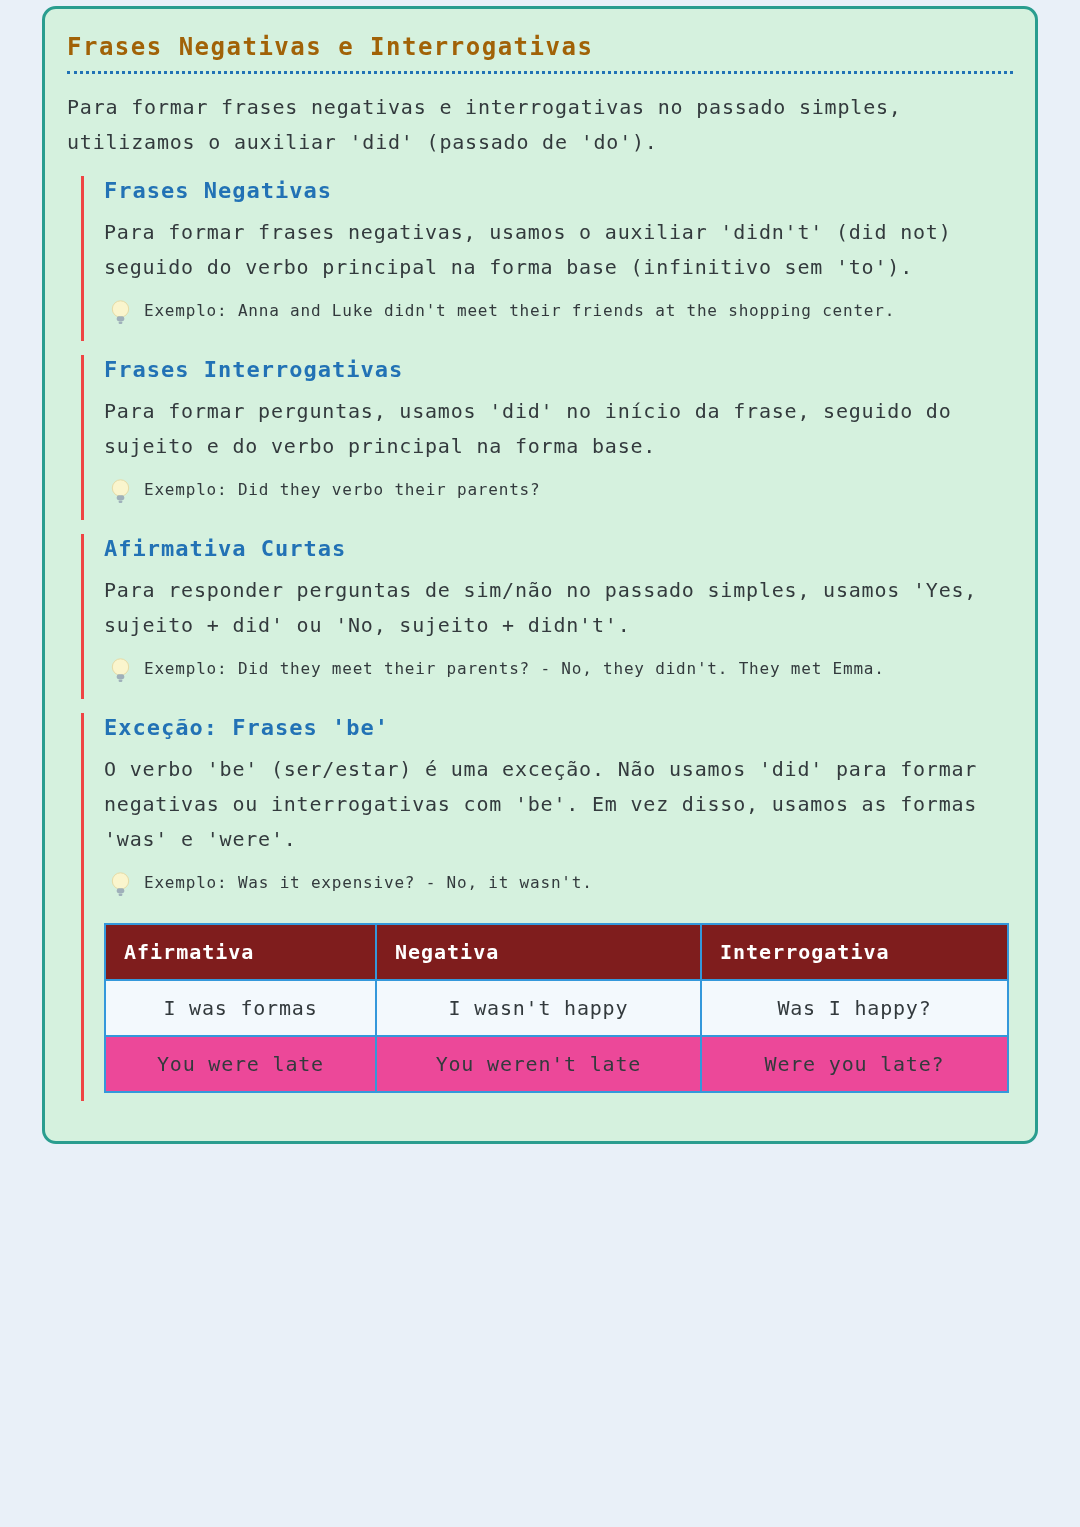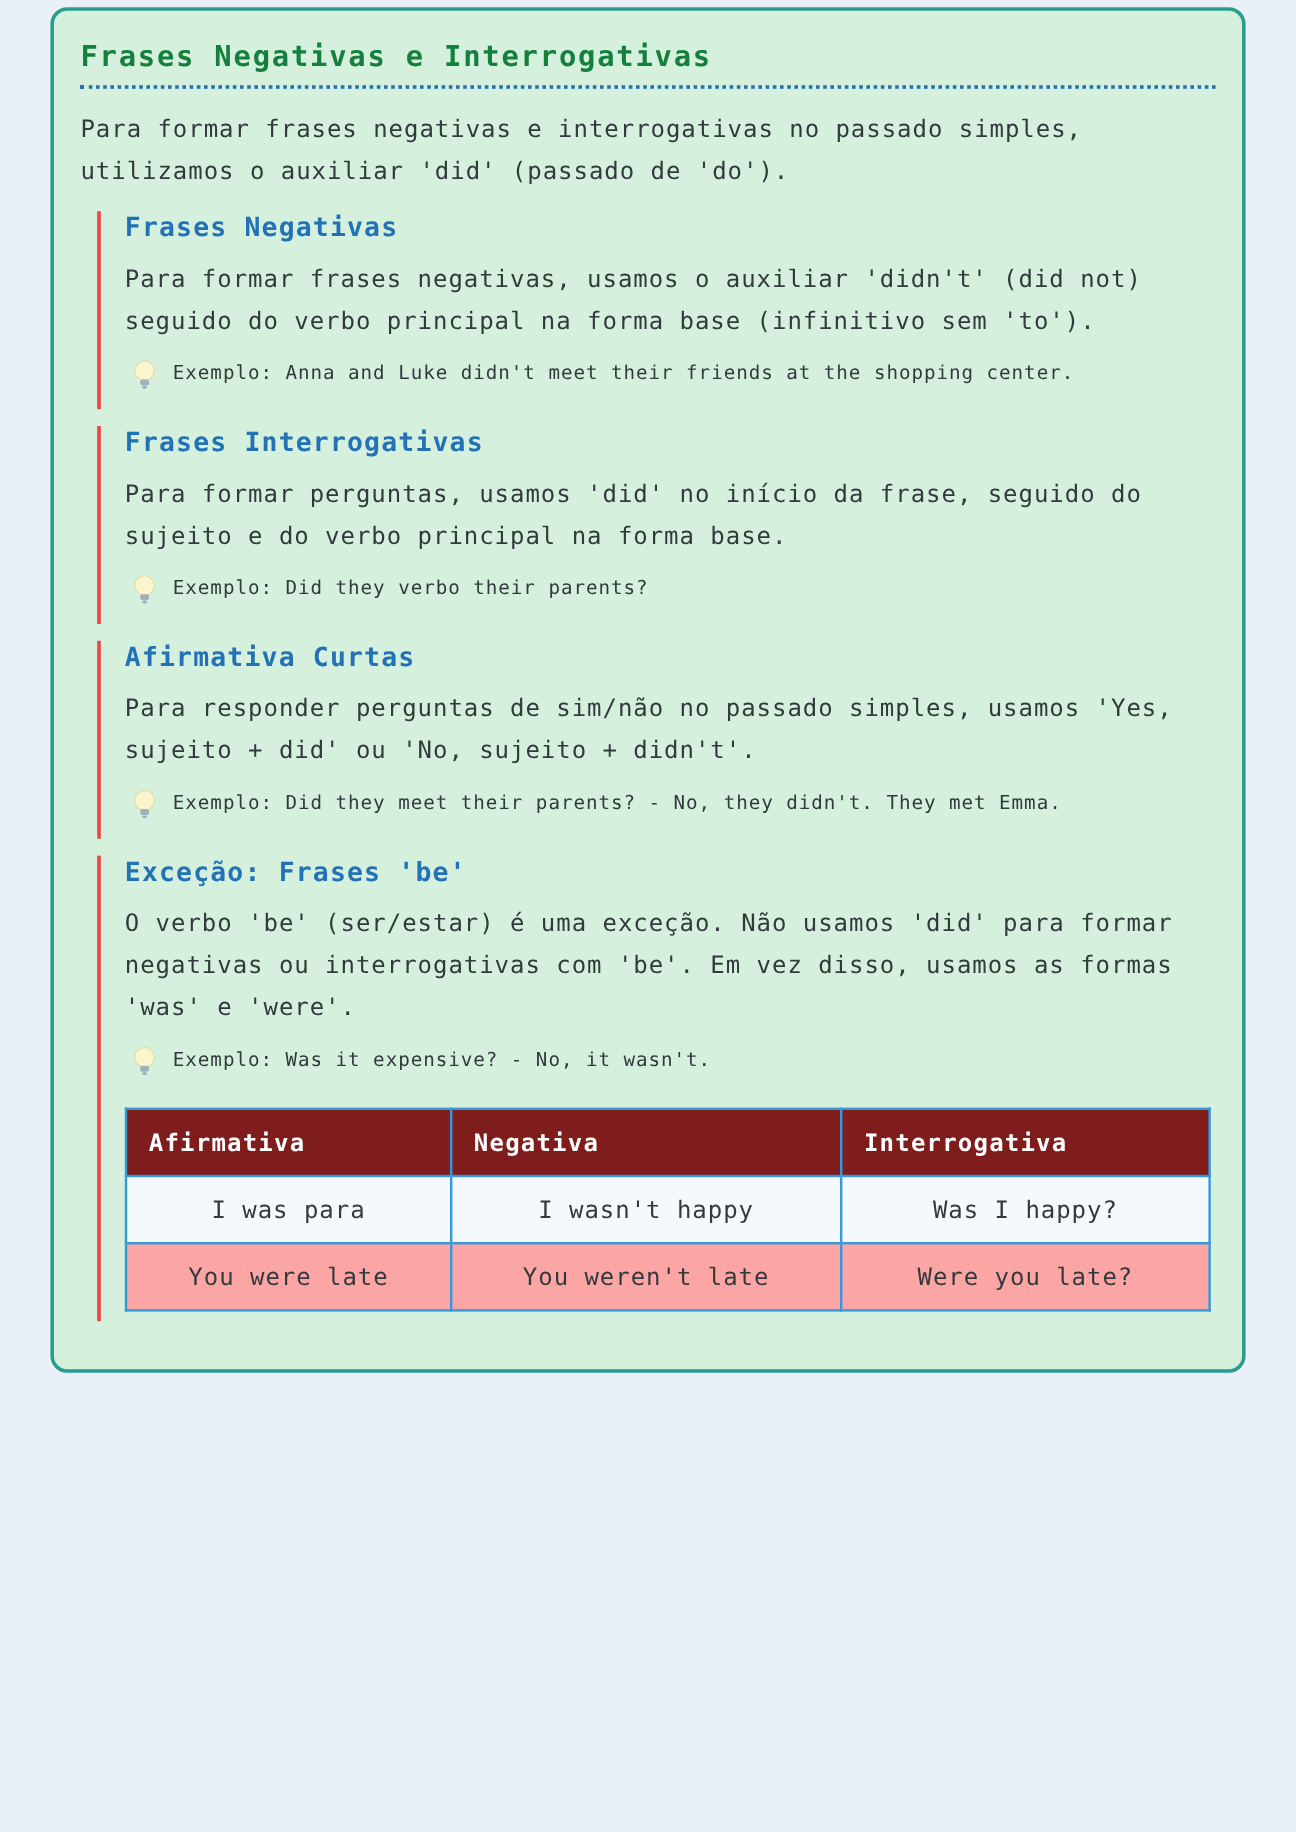--- a/index.html
+++ b/index.html
@@ -13,21 +13,21 @@
   .card {
     margin: 6px 42px 0 42px;
     background: #d5f1de;
     border: 3px solid #2a9d8f;
     border-radius: 14px;
     padding: 20px 22px 26px 22px;
   }
   .card-title {
     font-size: 24px;
     font-weight: bold;
-    color: #15803d;
+    color: #a16207;
     letter-spacing: 1.5px;
     margin: 4px 0 0 0;
     padding-bottom: 10px;
     border-bottom: 3px dotted #2272b5;
   }
   .intro {
     font-size: 20px;
     letter-spacing: 0.8px;
     line-height: 35px;
     margin: 16px 0 16px 0;
@@ -74,21 +74,21 @@
     background: #7f1d1d;
     color: #ffffff;
     font-size: 20px;
     font-weight: bold;
     letter-spacing: 1px;
     text-align: left;
     padding: 15px 18px;
     border: 2px solid #3498db;
   }
   table.be-table td {
-    background: #fca5a5;
+    background: #ec4899;
     font-size: 20px;
     letter-spacing: 0.8px;
     text-align: center;
     padding: 15px 10px;
     border: 2px solid #3498db;
     color: #333a3d;
   }
   table.be-table tr.row-alt td { background: #f3f9fd; }
 </style>
 </head>
@@ -163,21 +163,21 @@
       <table class="be-table">
         <thead>
           <tr>
             <th style="width:30%">Afirmativa</th>
             <th style="width:36%">Negativa</th>
             <th style="width:34%">Interrogativa</th>
           </tr>
         </thead>
         <tbody>
           <tr class="row-alt">
-            <td>I was para</td>
+            <td>I was formas</td>
             <td>I wasn't happy</td>
             <td>Was I happy?</td>
           </tr>
           <tr>
             <td>You were late</td>
             <td>You weren't late</td>
             <td>Were you late?</td>
           </tr>
         </tbody>
       </table>

